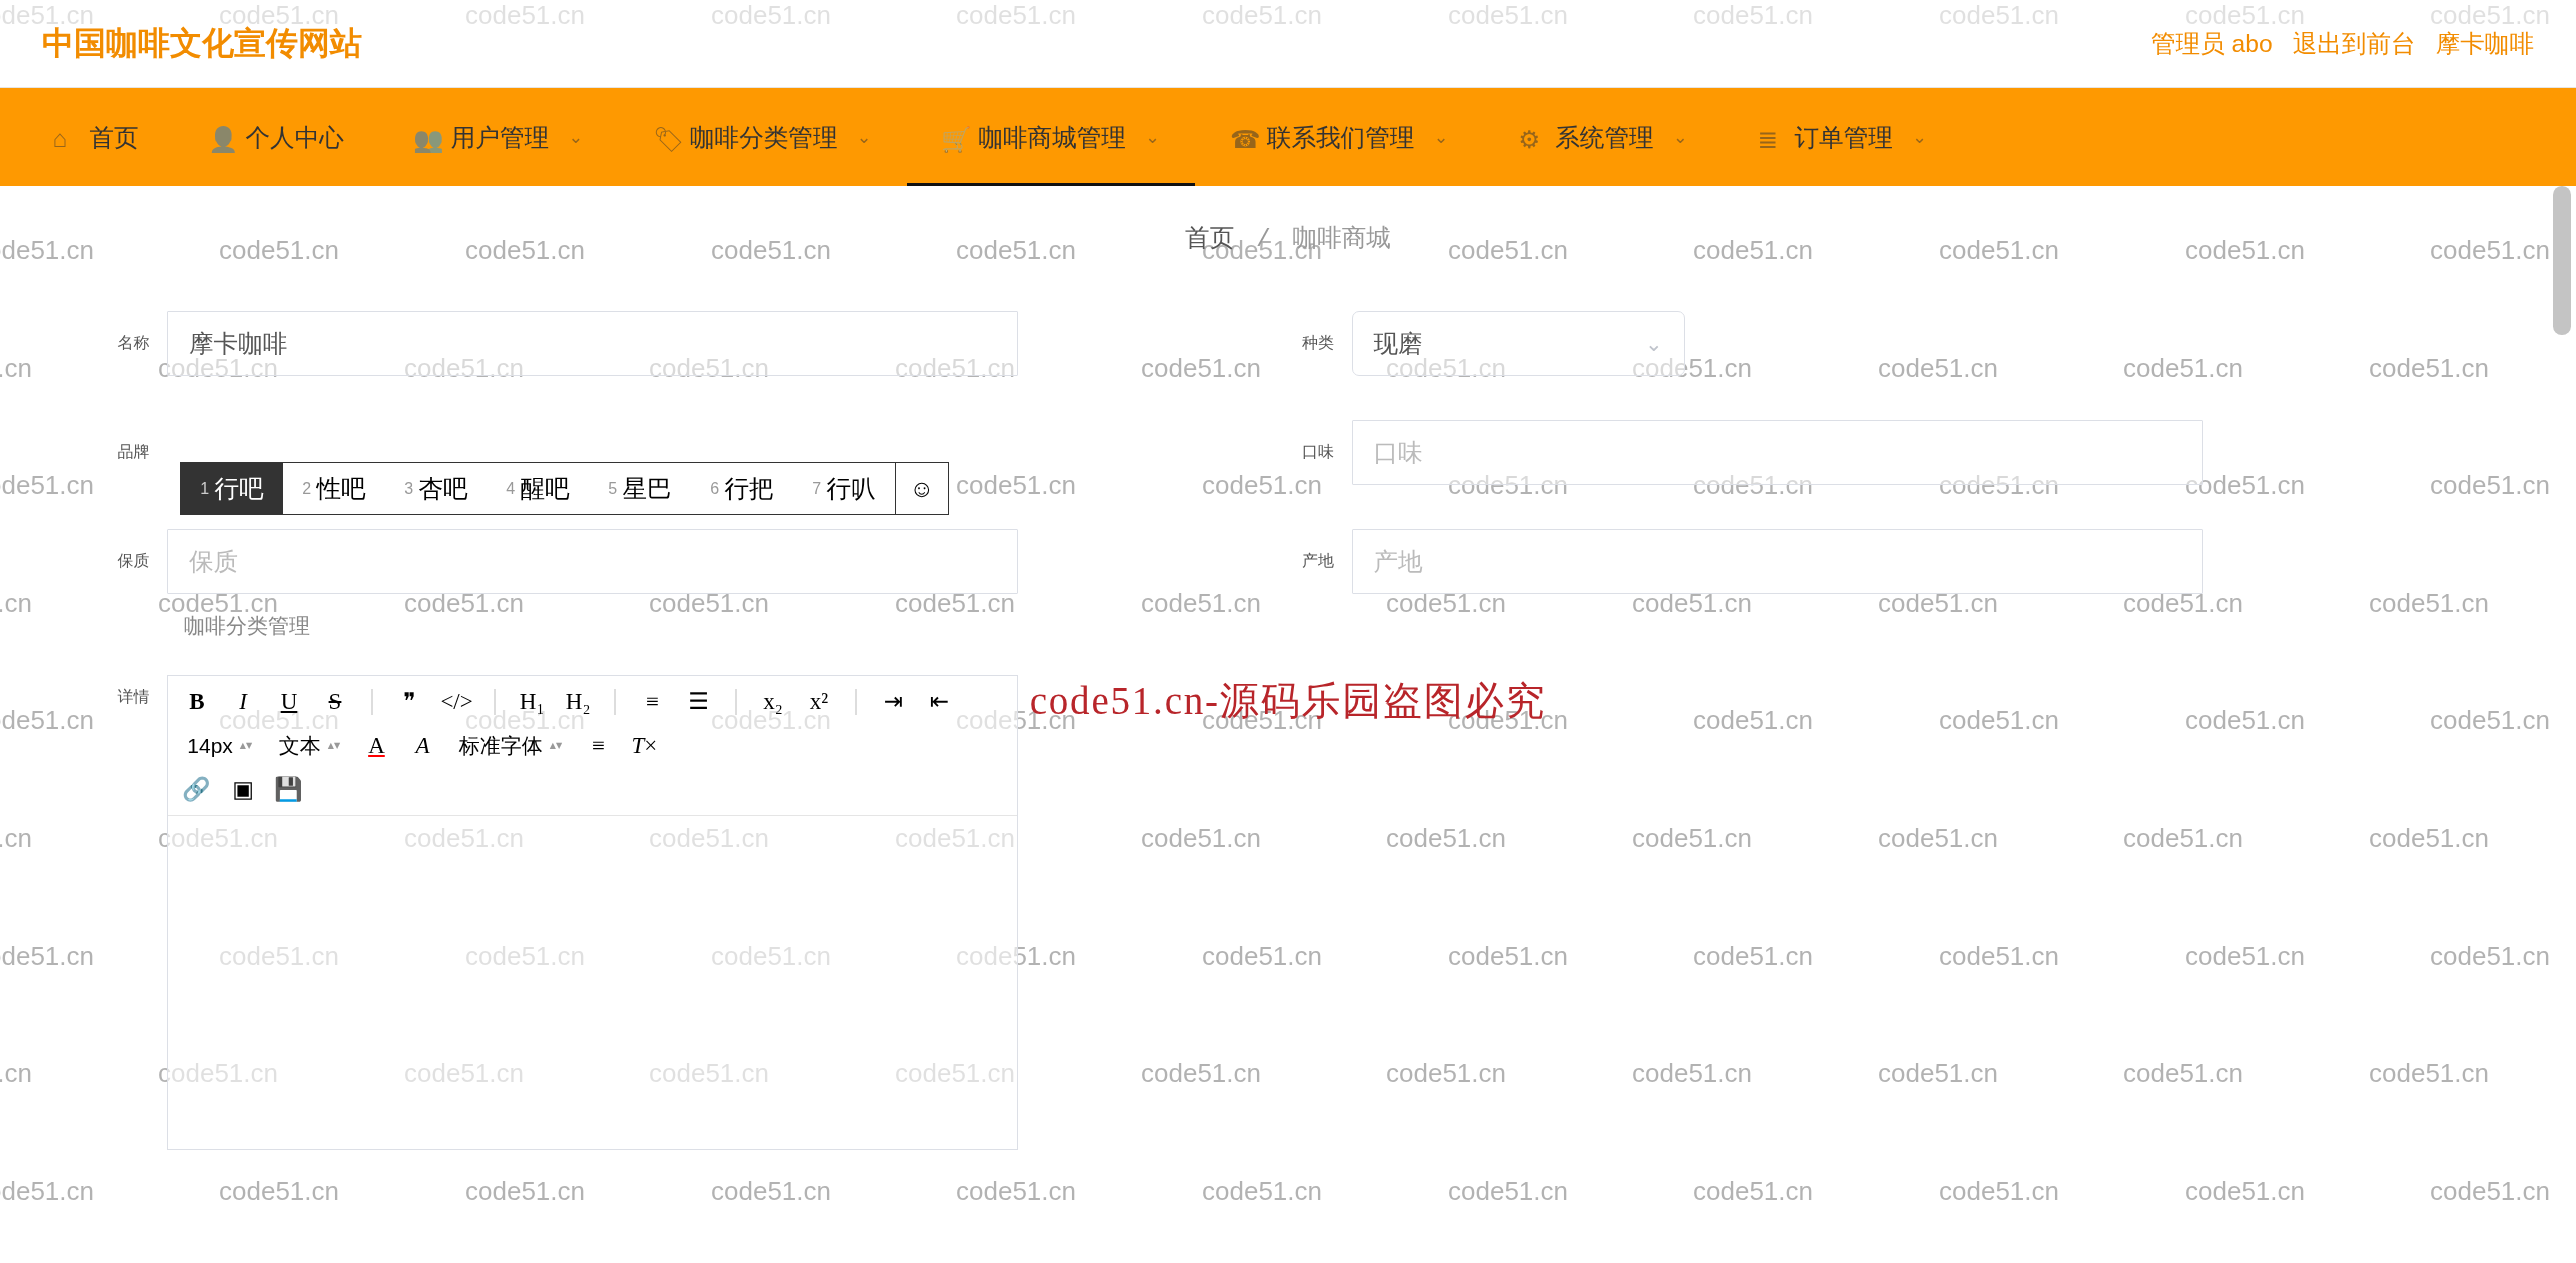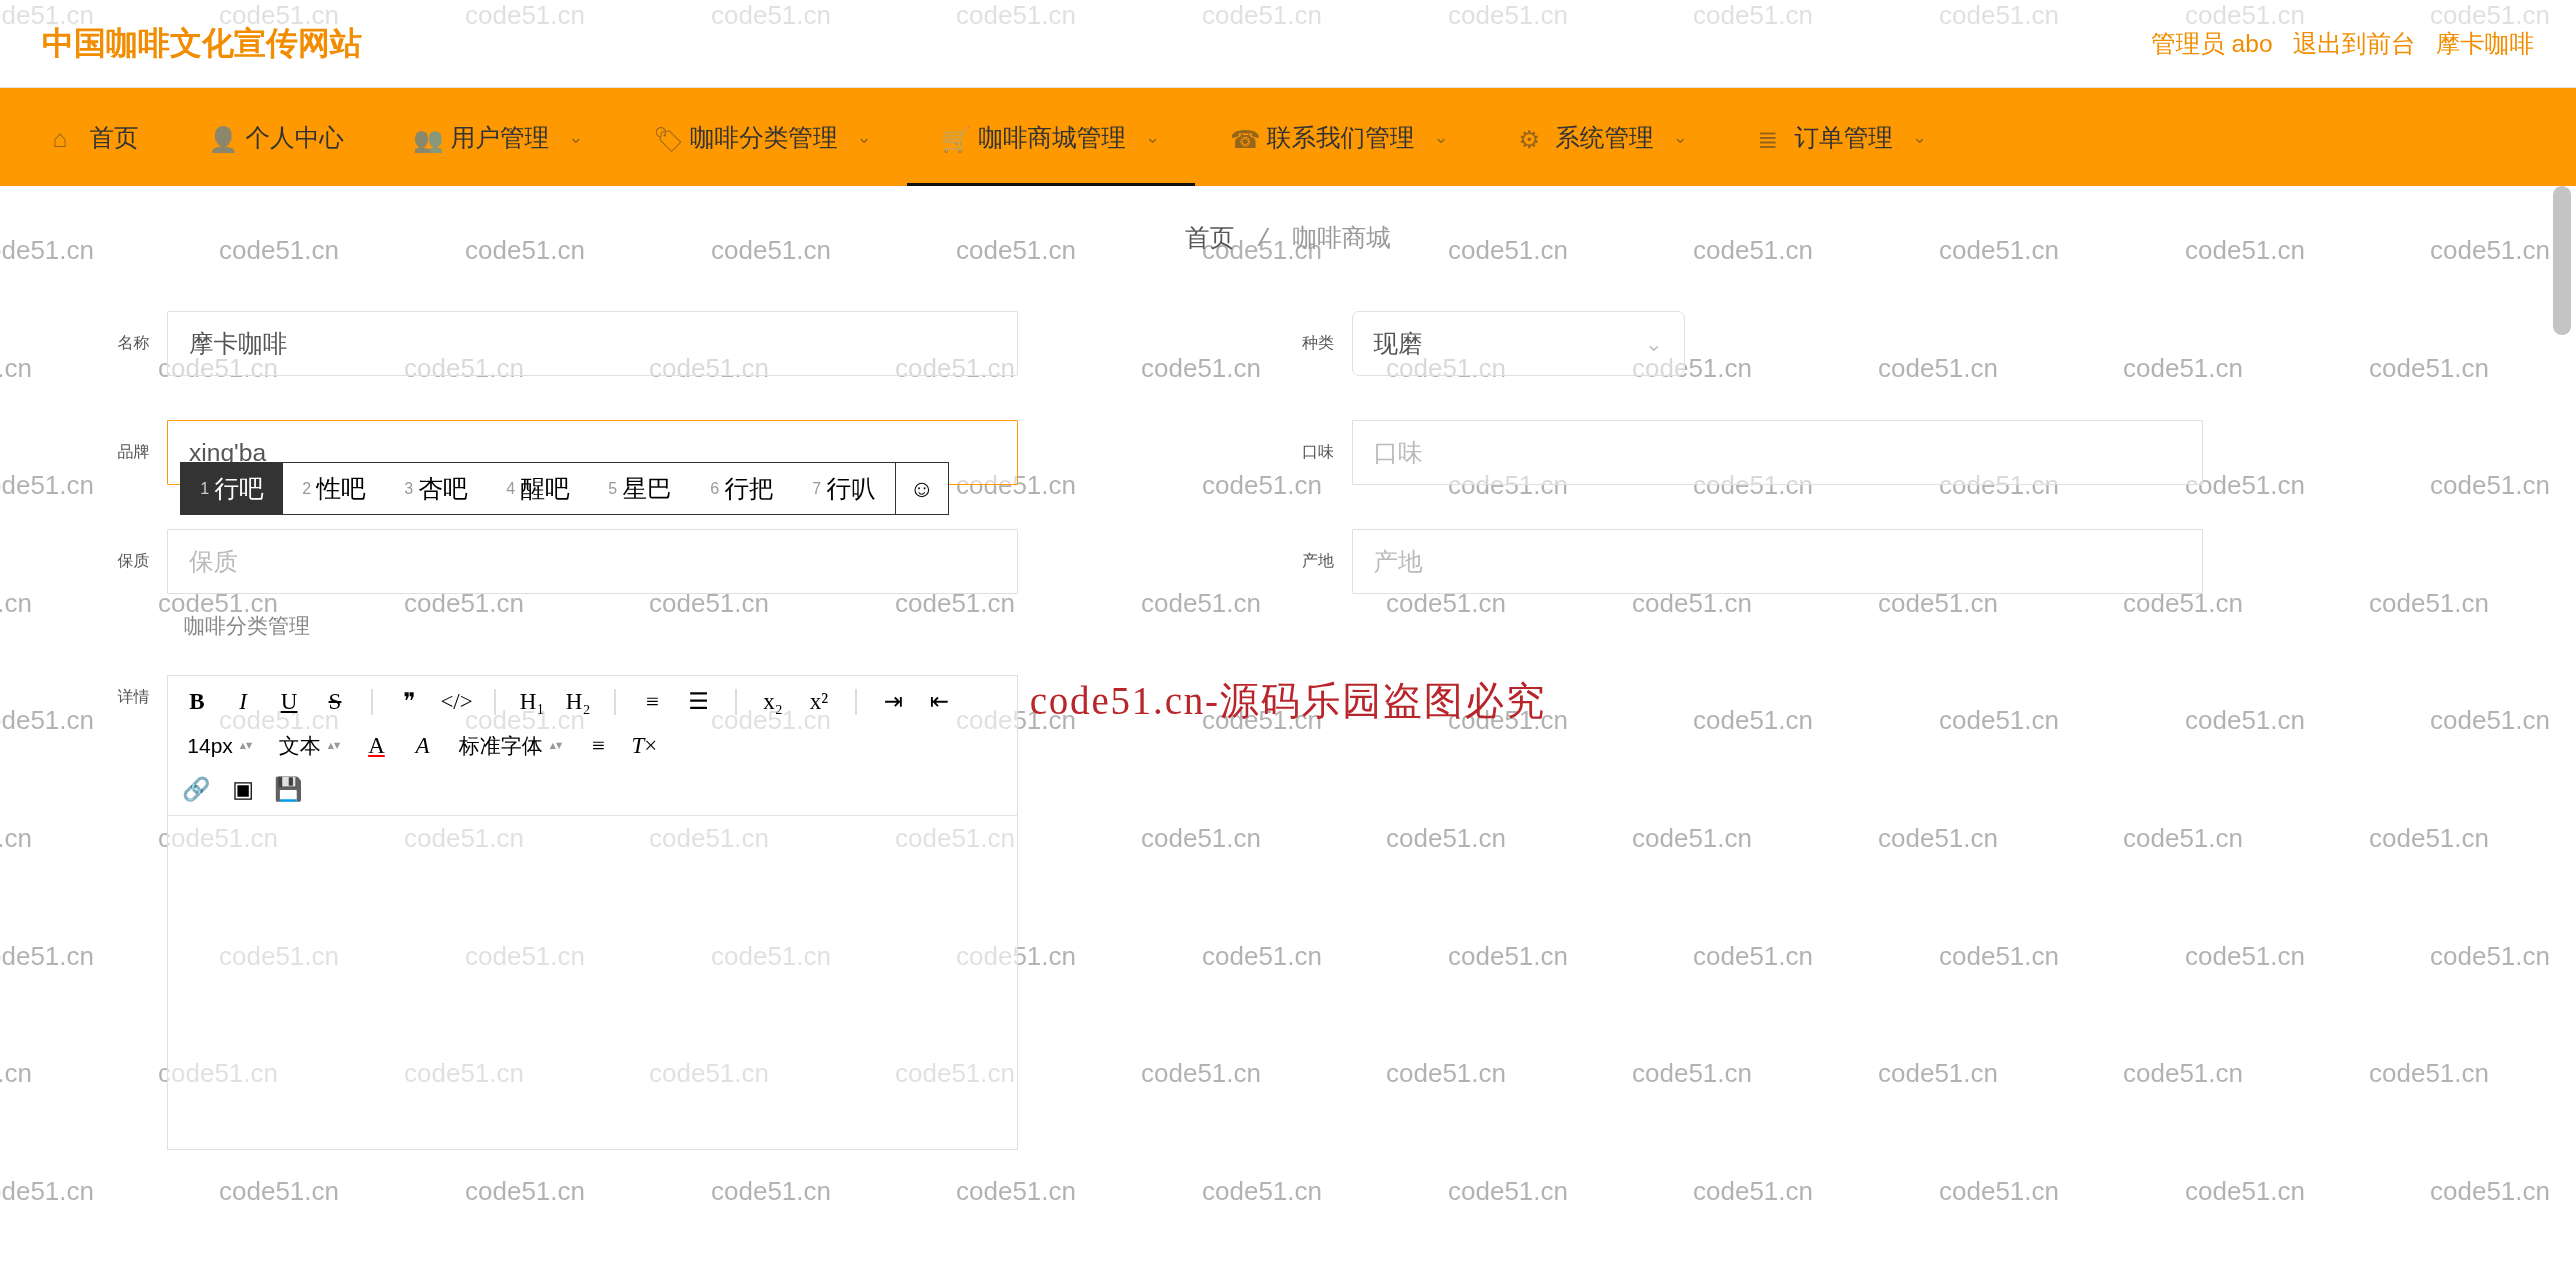--- a/index.html
+++ b/index.html
@@ -341,21 +341,20 @@
     <div class="form-row">
       <div class="label">种类</div>
       <div class="select">
         <span>现磨</span>
         <span class="sel-caret">⌄</span>
       </div>
     </div>
 
     <div class="form-row" style="position:relative;">
       <div class="label">品牌</div>
-      <input class="input-text focused" value="xing'ba" style="">
     </div>
 
     <div class="form-row">
       <div class="label">口味</div>
       <input class="input-text" placeholder="口味" style="">
     </div>
 
     <div class="form-row">
       <div class="label">保质</div>
       <input class="input-text" placeholder="保质" style="">

